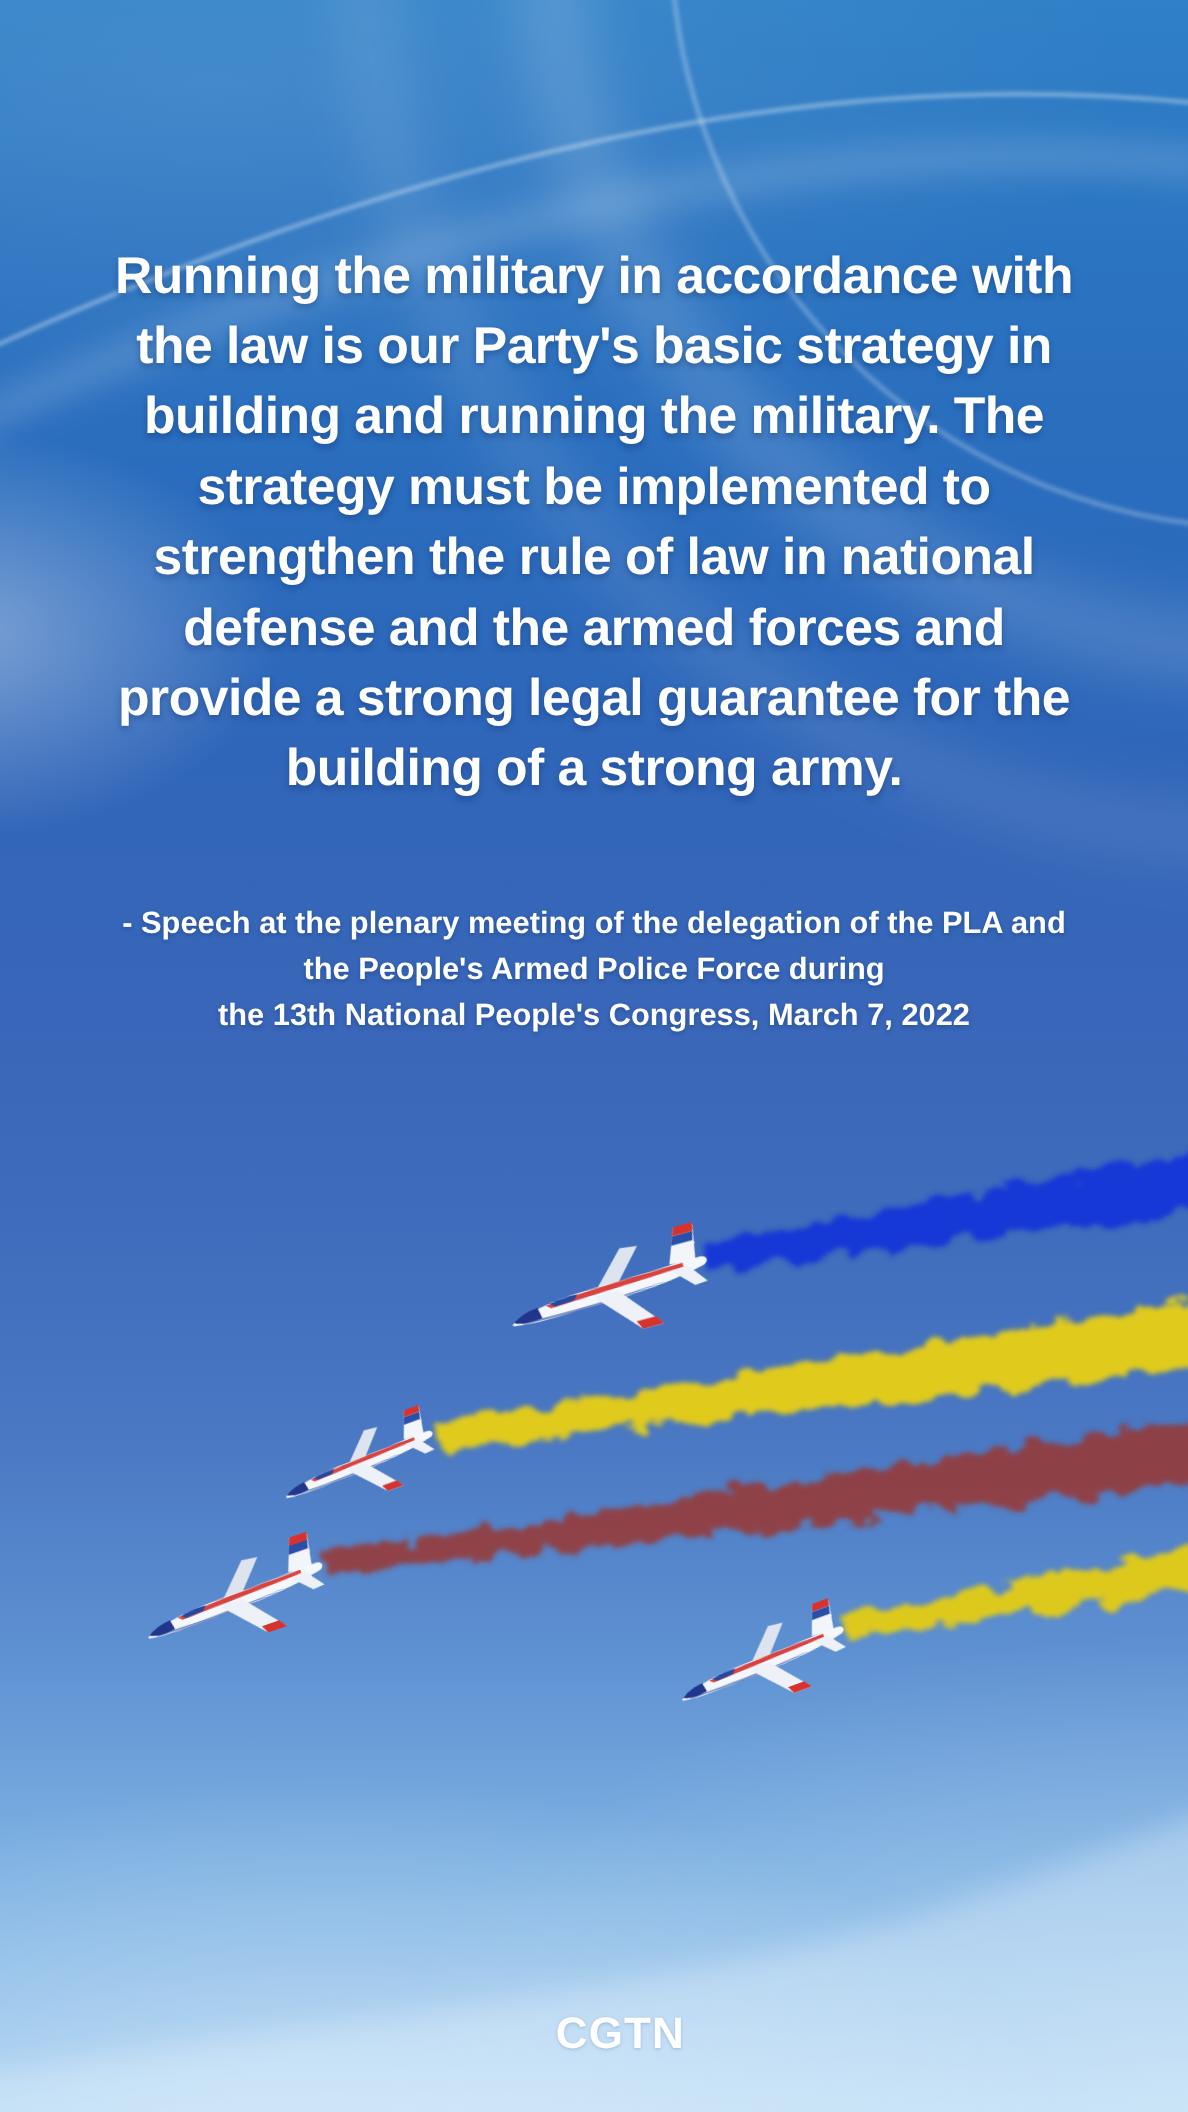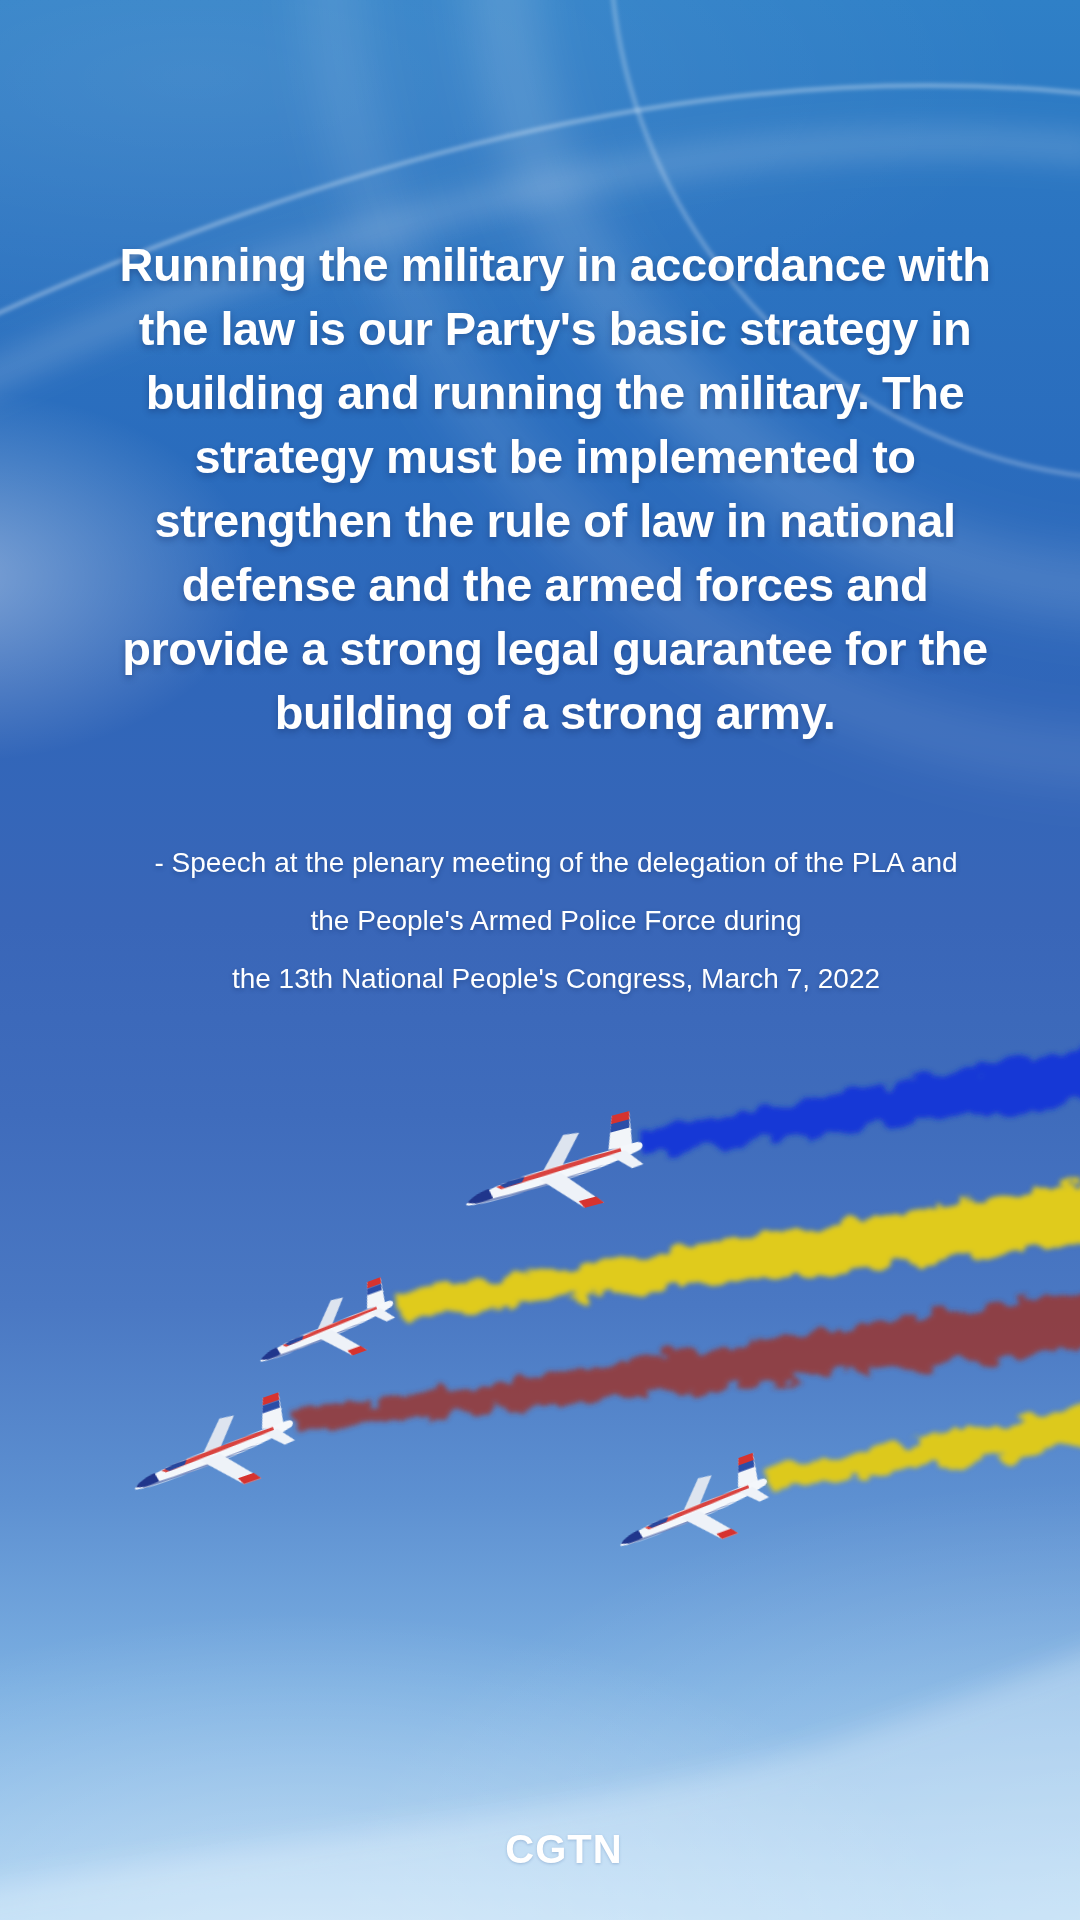--- a/index.html
+++ b/index.html
@@ -14,29 +14,29 @@
       radial-gradient(1100px 620px at 28% 104%, rgba(255,255,255,0.42), rgba(255,255,255,0) 62%),
       radial-gradient(1300px 800px at 102% 102%, rgba(255,255,255,0.30), rgba(255,255,255,0) 60%),
       linear-gradient(180deg,
         #2f80c7 0%, #2b74c1 12%, #2a6cbd 24%, #3066b9 36%,
         #3966b8 48%, #3f6cbc 58%, #4a78c3 68%, #5d90d1 78%,
         #7cb0e2 88%, #a2cdf0 100%);
   }
   .scene{position:absolute;left:0;top:0;width:1080px;height:1920px;display:block;}
   .quote{
     position:absolute;left:50%;top:218px;transform:translateX(-50%);
-    width:940px;margin:15px;
+    width:940px;margin:0;
     color:#ffffff;font-weight:bold;font-size:47px;line-height:64px;
     letter-spacing:-0.5px;text-align:center;white-space:pre-line;
     text-shadow:0 3px 6px rgba(20,50,110,0.45);
   }
   .attribution{
     position:absolute;left:50%;top:818px;transform:translateX(-50%);
-    width:980px;margin:16px;
-    color:#ffffff;font-weight:normal;font-size:28px;line-height:58px;
+    width:980px;margin:0;
+    color:#ffffff;font-weight:bold;font-size:28px;line-height:42px;
     text-align:center;white-space:pre-line;
     text-shadow:0 2px 4px rgba(20,50,110,0.40);
   }
   .logo{
     position:absolute;left:50%;top:1829px;transform:translateX(-50%);
     color:#ffffff;font-weight:bold;font-size:40px;line-height:40px;
     letter-spacing:1px;text-shadow:0 1px 3px rgba(30,70,140,0.25);margin-left:24px;
   }
 </style>
 </head>

